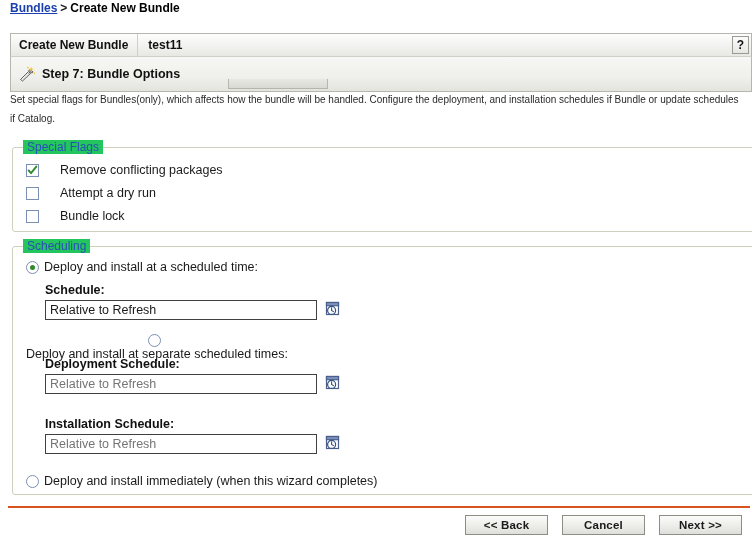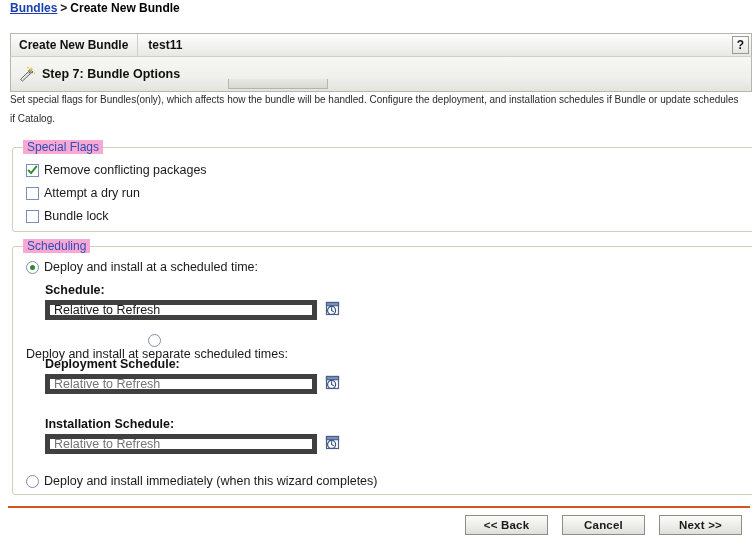--- a/index.html
+++ b/index.html
@@ -151,21 +151,21 @@
     position: absolute;
     box-sizing: border-box;
     border: 1px solid #cfcfbe;
     border-radius: 3px;
   }
   .fs-legend {
     position: absolute;
     top: -8px;
     left: 10px;
     padding: 0 4px;
-    background: #f9a8d4;
+    background: #22c55e;
     font-size: 12px;
     color: #2a4fb8;
     white-space: nowrap;
   }
   #fs-special-flags {
     left: 12px;
     top: 147px;
     width: 745px;
     height: 85px;
   }
@@ -176,20 +176,21 @@
     height: 249px;
   }
 
   
   .cb-row {
     position: absolute;
     display: flex;
     align-items: center;
     white-space: nowrap;
     cursor: pointer;
+    gap: 16px;
   }
   .cb-box {
     width: 13px;
     height: 13px;
     box-sizing: border-box;
     border: 1px solid #7b8fb5;
     background: #ffffff;
     margin-right: 5px;
     flex: 0 0 auto;
     position: relative;
@@ -238,21 +239,21 @@
     font-size: 12.5px;
     font-weight: bold;
     color: #111111;
     white-space: nowrap;
   }
   .txt-input {
     position: absolute;
     box-sizing: border-box;
     width: 272px;
     height: 20px;
-    border: 5px solid #404040;
+    border: 1px solid #404040;
     background: #ffffff;
     font-family: "Liberation Sans", sans-serif;
     font-size: 12.5px;
     color: #1a1a1a;
     padding: 0 4px;
     outline: none;
   }
   .txt-input.disabled {
     color: #a6a6a6;
     background: #ffffff;

